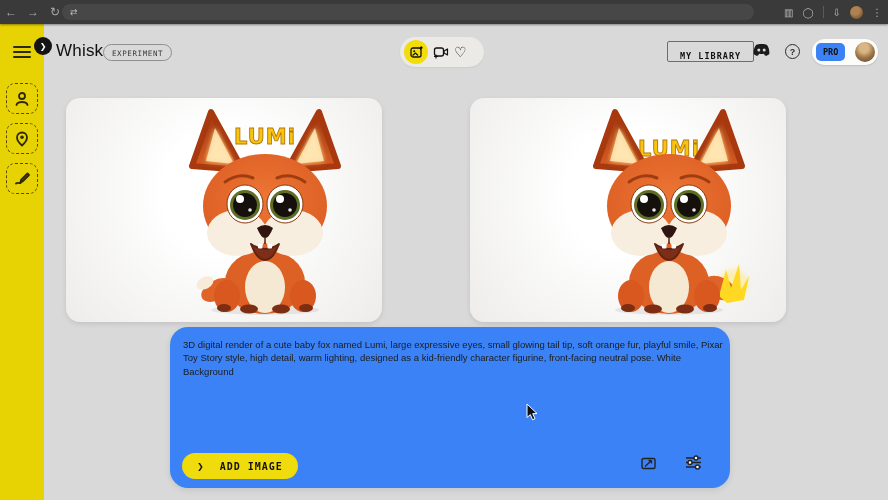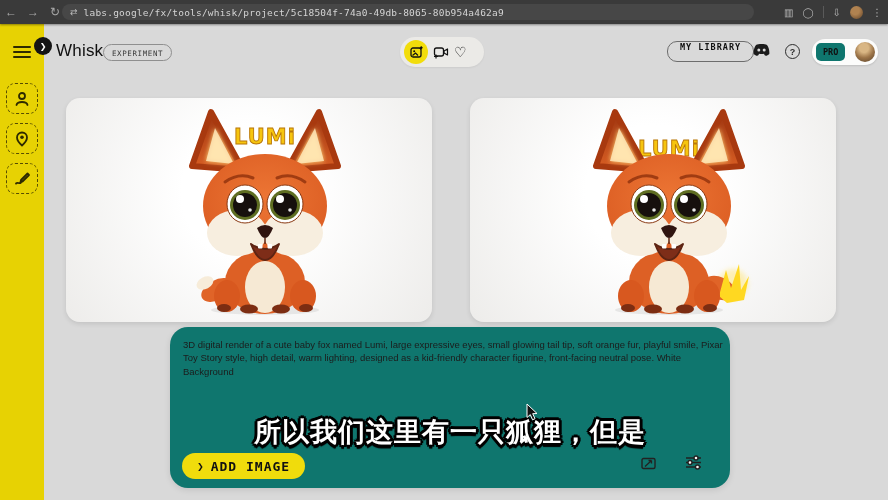--- a/index.html
+++ b/index.html
@@ -34,50 +34,50 @@
   
   .app-title { position:absolute; left:56px; top:41px; font-size:17px; font-weight:400; color:#101010; letter-spacing:.2px; }
   .exp-badge { position:absolute; left:103px; top:44px; border:1px solid #8f8f8f; border-radius:9px;
     font-family:"DejaVu Sans Mono", monospace; font-size:7.5px; letter-spacing:.6px; color:#3a3a3a; padding:4px 8px 2px; }
   .mode-pill { position:absolute; left:400px; top:37px; width:84px; height:30px; background:#ebeae7;
     border-radius:16px; display:flex; align-items:center; padding:0 4px; gap:5px;
     box-shadow:0 1px 2px rgba(0,0,0,.06); }
   .mode-img { width:24px; height:24px; border-radius:50%; background:#f2dd0b; display:flex; align-items:center; justify-content:center; }
   .mode-pill svg { display:block; }
   .heart-g { font-size:14px; color:#1d1d1d; line-height:1; }
-  .lib-btn { position:absolute; left:667px; top:41px; height:21px; border:1.2px solid #6d6d6d; border-radius:10px;
-    display:flex; align-items:flex-start; padding:0 12px; font-family:"DejaVu Sans Mono", monospace;
+  .lib-btn { position:absolute; left:667px; top:41px; height:21px; border:1.2px solid #6d6d6d; border-radius:2px;
+    display:flex; align-items:flex-end; padding:0 12px; font-family:"DejaVu Sans Mono", monospace;
     font-size:8.5px; font-weight:bold; letter-spacing:1px; color:#101010; }
   .discord { position:absolute; left:752px; top:43px; }
   .help-btn { position:absolute; left:785px; top:44px; width:15px; height:15px; border:1.4px solid #2c2c2c;
     border-radius:50%; display:flex; align-items:center; justify-content:center; font-size:9px; font-weight:bold; color:#2c2c2c; }
   .pro-pill { position:absolute; left:812px; top:39px; width:66px; height:26px; background:#fcfcfb; border-radius:14px;
     box-shadow:0 1px 2px rgba(0,0,0,.12); display:flex; align-items:center; padding:0 3px 0 4px; justify-content:space-between; }
-  .pro-chip { background:#0f766e; border-radius:5px; height:18px; display:flex; align-items:center; padding:0 7px;
+  .pro-chip { background:#3b82f6; border-radius:5px; height:18px; display:flex; align-items:center; padding:0 7px;
     font-family:"DejaVu Sans Mono", monospace; font-size:8.5px; font-weight:bold; color:#111; }
   .pro-avatar { width:20px; height:20px; border-radius:50%;
     background:radial-gradient(circle at 45% 30%, #d9b684 0 25%, #9c7448 55%, #55402a 100%); }
 
   
-  .img-card { position:absolute; top:98px; width:366px; height:224px; border-radius:14px;
+  .img-card { position:absolute; top:98px; width:316px; height:224px; border-radius:14px;
     background:radial-gradient(circle at 50% 42%, #ffffff 30%, #edecea 100%);
     box-shadow:0 2px 5px rgba(0,0,0,.10); overflow:hidden; }
   .img-card.left { left:66px; }
   .img-card.right { left:470px; }
   .fox-wrap { position:absolute; left:99px; top:6px; }
 
   
-  .prompt-card { position:absolute; left:170px; top:327px; width:560px; height:161px; background:#0f766e;
+  .prompt-card { position:absolute; left:170px; top:327px; width:560px; height:161px; background:#3b82f6;
     border-radius:18px; box-shadow:0 2px 6px rgba(0,0,0,.10); }
   .prompt-text { position:absolute; left:13px; top:11px; width:544px; font-size:9.5px; line-height:1.42; color:#1c1c1c; }
   .add-image-btn { position:absolute; left:12px; bottom:9px; height:26px; background:#f0dc0c; border-radius:14px;
     display:flex; align-items:center; gap:7px; padding:0 15px; cursor:pointer; }
   .add-image-btn .arr { font-size:8px; color:#111; }
-  .add-image-btn .lbl { font-family:"DejaVu Sans Mono", monospace; font-size:13px; font-weight:bold;
-    letter-spacing:1px; color:#111; }
+  .add-image-btn .lbl { font-family:"DejaVu Sans Mono", monospace; font-size:10px; font-weight:bold;
+    letter-spacing:1px; color:#111;margin-left:9px; }
   .pc-icon { position:absolute; bottom:14px; cursor:pointer; }
   .pc-aspect { right:74px; }
   .pc-tune { right:28px; }
 
   
   .sub { position:absolute; color:#fff; font-weight:800; white-space:nowrap; z-index:60;
     text-shadow:-2px -2px 0 #000, 2px -2px 0 #000, -2px 2px 0 #000, 2px 2px 0 #000,
                  0 -3px 0 #000, 0 3px 0 #000, -3px 0 0 #000, 3px 0 0 #000, 0 4px 1px #000; }
   .sub-zh { top:414px; left:450px; transform:translateX(-50%); font-size:27px; letter-spacing:1px;
     font-family:"Liberation Sans","DejaVu Sans", sans-serif; }
@@ -90,21 +90,20 @@
 <body>
 
 <div id="screen">
 
   <div class="browser-bar">
     <span class="nav-ico">←</span>
     <span class="nav-ico">→</span>
     <span class="nav-ico">↻</span>
     <div class="url-pill">
       <span class="url-swap">⇄</span>
-      <span class="url-text">labs.google/fx/tools/whisk/project/5c18504f-74a0-49db-8065-80b954a462a9</span>
     </div>
     <div class="bar-right">
       <span class="g">▥</span>
       <span class="g">◯</span>
       <span class="bar-sep"></span>
       <span class="g">⇩</span>
       <span class="bar-avatar"></span>
       <span class="g">⋮</span>
     </div>
   </div>
@@ -265,21 +264,20 @@
     <span class="pc-icon pc-tune">
       <svg width="17" height="15" viewBox="0 0 17 15">
         <path d="M1 3 h15 M1 7.5 h15 M1 12 h15" stroke="#222" stroke-width="1.4"></path>
         <circle cx="11" cy="3" r="2" fill="#f8f7f5" stroke="#222" stroke-width="1.4"></circle>
         <circle cx="5" cy="7.5" r="2" fill="#f8f7f5" stroke="#222" stroke-width="1.4"></circle>
         <circle cx="12.5" cy="12" r="2" fill="#f8f7f5" stroke="#222" stroke-width="1.4"></circle>
       </svg>
     </span>
   </div>
 
-  <div class="sub sub-zh">所以我们这里有一只狐狸，但是</div>
 
   <span class="cursor">
     <svg width="13" height="18" viewBox="0 0 13 18">
       <path d="M1 1 L1 14.5 L4.3 11.6 L6.6 16.8 L9 15.7 L6.7 10.7 L11 10.5 Z" fill="#111" stroke="#fff" stroke-width="1"></path>
     </svg>
   </span>
 
 </div>
 
 </body></html>

